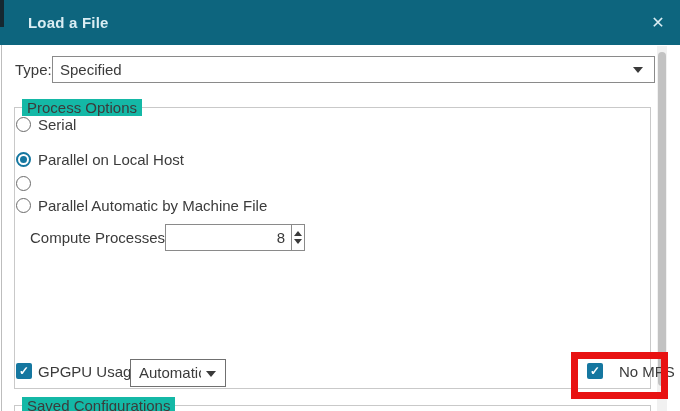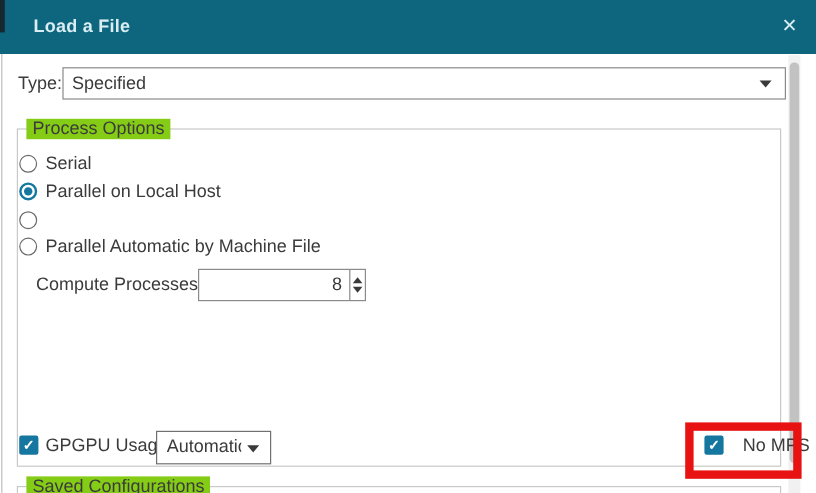--- a/index.html
+++ b/index.html
@@ -41,21 +41,21 @@
   .tri-down {
     position:absolute; width:0; height:0;
     border-left:5px solid transparent; border-right:5px solid transparent;
     border-top:6px solid #3a3a3a;
   }
   
   .lbl { position:absolute; white-space:nowrap; }
   
   .groupbox { position:absolute; border:1px solid #c9c9c9; background:transparent; }
   .legend {
-    position:absolute; background:#84cc16; padding:0 5px; white-space:nowrap;
+    position:absolute; background:#14b8a6; padding:0 5px; white-space:nowrap;
     color:#3b3b3b;
   }
   
   .radio-row { position:absolute; left:16px; height:17px; cursor:pointer; }
   .radio-circle {
     position:absolute; left:0; top:1px; width:15px; height:15px;
     border:1px solid #6b6b6b; border-radius:50%; background:#fff;
   }
   .radio-row.sel .radio-circle { border:2px solid #1577a0; }
   .radio-row.sel .radio-circle::after {
@@ -124,21 +124,21 @@
     <span class="tri-down" style="right:11px; top:10px;"></span>
   </div>
 
   <div class="sb-track">
     <div class="sb-thumb"></div>
   </div>
 
   <div class="groupbox" style="left:14px; top:107px; width:637px; height:282px;"></div>
   <span class="legend" style="left:22px; top:99px;">Process Options</span>
 
-  <div class="radio-row" style="top:128px; width:300px;">
+  <div class="radio-row" style="top:116px; width:300px;">
     <span class="radio-circle"></span>
     <span class="radio-label">Serial</span>
   </div>
   <div class="radio-row sel" style="top:151px; width:300px;padding-left:26px;">
     <span class="radio-circle"></span>
     <span class="radio-label">Parallel on Local Host</span>
   </div>
   <div class="radio-row" style="top:175px; width:300px;">
     <span class="radio-circle"></span>
   </div>

